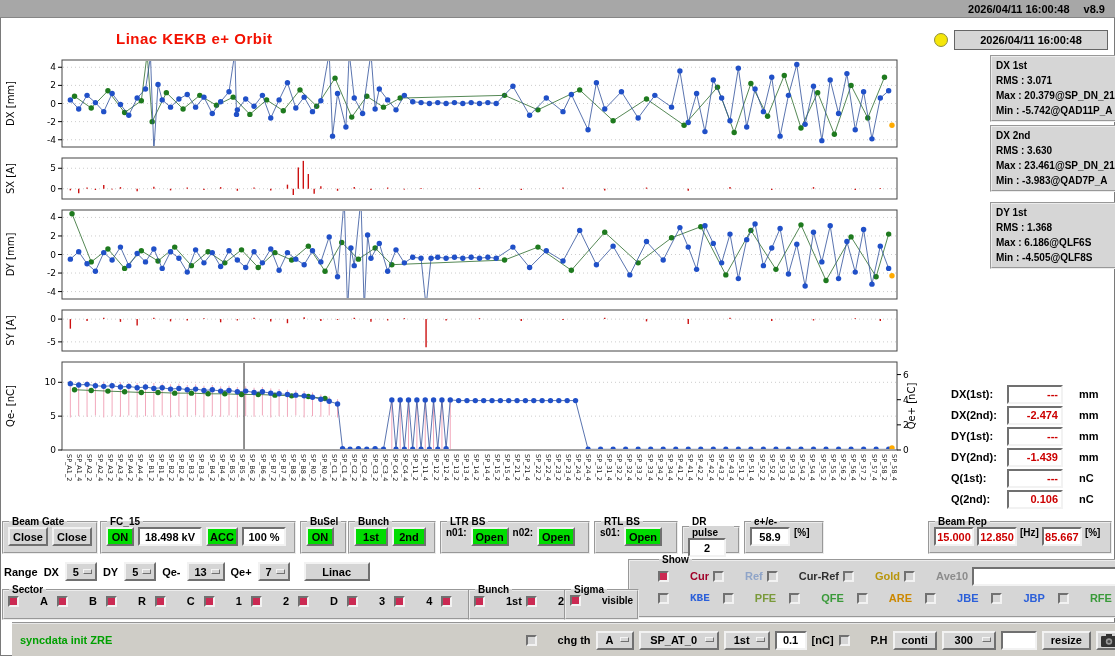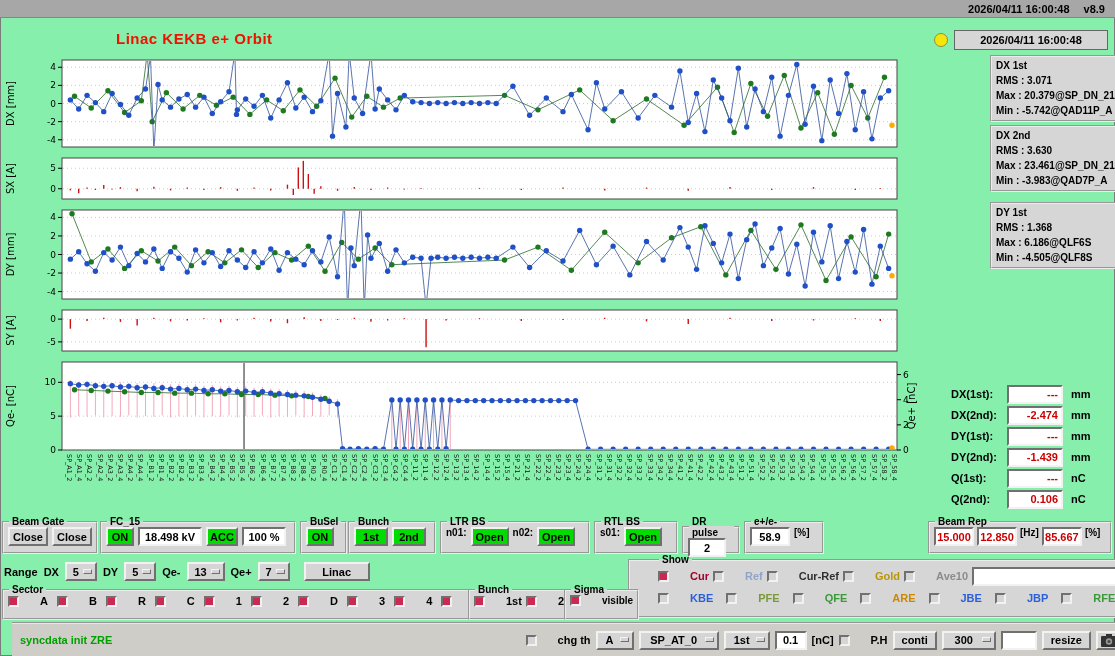--- a/index.html
+++ b/index.html
@@ -1,34 +1,34 @@
 <!DOCTYPE html>
 <html><head>
 <meta charset="utf-8">
 <style>
   html,body{margin:0;padding:0;background:#d6d6d6;}
-  .app{position:relative;width:1115px;height:656px;background:#86efac;font-family:"Liberation Sans",sans-serif;overflow:hidden;outline:1px solid #7a7a7a;outline-offset:-1px;}
+  .app{position:relative;width:1115px;height:656px;background:#ffffff;font-family:"Liberation Sans",sans-serif;overflow:hidden;outline:1px solid #7a7a7a;outline-offset:-1px;}
 
   .topbar{position:absolute;left:0;top:0;width:100%;height:18px;background:#a7a7a7;border-bottom:1px solid #868686;box-sizing:border-box;display:flex;justify-content:flex-end;align-items:center;gap:14px;padding-right:10px;z-index:6;}
   .topbar span{font:bold 11px "Liberation Sans",sans-serif;color:#000;}
 
   .page-title{position:absolute;left:116px;top:30px;font:bold 15px "Liberation Sans",sans-serif;color:#f21000;z-index:4;letter-spacing:0.5px;}
 
   svg.plots{position:absolute;left:0;top:0;z-index:1;}
 
   .light{position:absolute;left:934px;top:33px;width:14px;height:14px;border-radius:50%;background:#f5e60a;border:1px solid #8f8f3f;box-sizing:border-box;z-index:4;}
   .clockbox{position:absolute;left:954px;top:30px;width:154px;height:20px;border:1px solid #666;background:#d6d6d6;box-sizing:border-box;display:flex;align-items:center;justify-content:center;font:bold 11px "Liberation Sans",sans-serif;z-index:4;}
 
   .statbox{position:absolute;left:990px;width:161px;height:67px;border:2px groove #ececec;box-sizing:border-box;padding:1px 4px;background:#d6d6d6;z-index:4;}
   .statbox div{font:bold 10px/15px "Liberation Sans",sans-serif;white-space:nowrap;}
 
   .monhead{position:absolute;left:950px;top:358px;width:158px;height:20px;background:#fff;border-top:2px solid #707070;border-left:2px solid #707070;border-bottom:2px solid #f4f4f4;border-right:2px solid #f4f4f4;box-sizing:border-box;display:flex;align-items:center;justify-content:center;font:bold 12px "Liberation Sans",sans-serif;z-index:4;}
   .mrow{position:absolute;left:951px;width:161px;height:20px;display:flex;align-items:center;z-index:4;}
   .mrow .ml{width:56px;font:bold 11px "Liberation Sans",sans-serif;}
-  .mrow .mu{margin-left:8px;font:bold 11px "Liberation Sans",sans-serif;}
+  .mrow .mu{margin-left:16px;font:bold 11px "Liberation Sans",sans-serif;}
 
   .btn{display:inline-flex;align-items:center;justify-content:center;font:bold 11px "Liberation Sans",sans-serif;color:#000;background:#d5d5d5;border-top:2px solid #f2f2f2;border-left:2px solid #f2f2f2;border-bottom:2px solid #707070;border-right:2px solid #707070;height:19px;box-sizing:border-box;padding:0 7px;white-space:nowrap;flex:none;}
   .btn.green{background:#00dc00;}
   .entry{display:inline-flex;align-items:center;background:#fff;border-top:2px solid #707070;border-left:2px solid #707070;border-bottom:2px solid #f2f2f2;border-right:2px solid #f2f2f2;font:bold 11px "Liberation Sans",sans-serif;height:19px;box-sizing:border-box;padding:0 3px;white-space:nowrap;flex:none;justify-content:center;}
   .entry.red{color:#cc0000;}
   .combo{position:relative;display:inline-flex;align-items:center;justify-content:center;font:bold 11px "Liberation Sans",sans-serif;background:#d5d5d5;border-top:2px solid #f2f2f2;border-left:2px solid #f2f2f2;border-bottom:2px solid #707070;border-right:2px solid #707070;height:19px;box-sizing:border-box;padding:0 16px 0 6px;white-space:nowrap;flex:none;}
   .combo .ind{position:absolute;right:3px;top:50%;margin-top:-3px;width:9px;height:5px;background:#d5d5d5;border-top:1px solid #f4f4f4;border-left:1px solid #f4f4f4;border-bottom:1px solid #707070;border-right:1px solid #707070;box-sizing:border-box;}
   .cb{width:11px;height:11px;box-sizing:border-box;background:#d5d5d5;border-top:2px solid #707070;border-left:2px solid #707070;border-bottom:2px solid #f2f2f2;border-right:2px solid #f2f2f2;flex:none;}
   .cb.on{background:#cb2952;}
   .cbitem{display:flex;align-items:center;gap:21px;flex:none;}
@@ -932,21 +932,21 @@
       <span class="cbitem">
           <span class="cb"></span>
           <span class="cl" style="color: rgb(140, 140, 140);">Ave10</span>
         </span>
       <span class="entry" style="width:158px;justify-content:flex-start"></span>
       <span class="btn" style="width:58px">Set Ref</span>
     </div>
     <div class="showrow2">
       <span class="cbitem">
           <span class="cb"></span>
-          <span class="cl" style="color: rgb(43, 95, 217);">KBE</span>
+          <span class="cl" style="color: rgb(43, 95, 217); font-family: Liberation Mono, monospace;">KBE</span>
         </span>
       <span class="cbitem">
           <span class="cb"></span>
           <span class="cl" style="color: rgb(122, 154, 58);">PFE</span>
         </span>
       <span class="cbitem">
           <span class="cb"></span>
           <span class="cl" style="color: rgb(58, 154, 58);">QFE</span>
         </span>
       <span class="cbitem">

